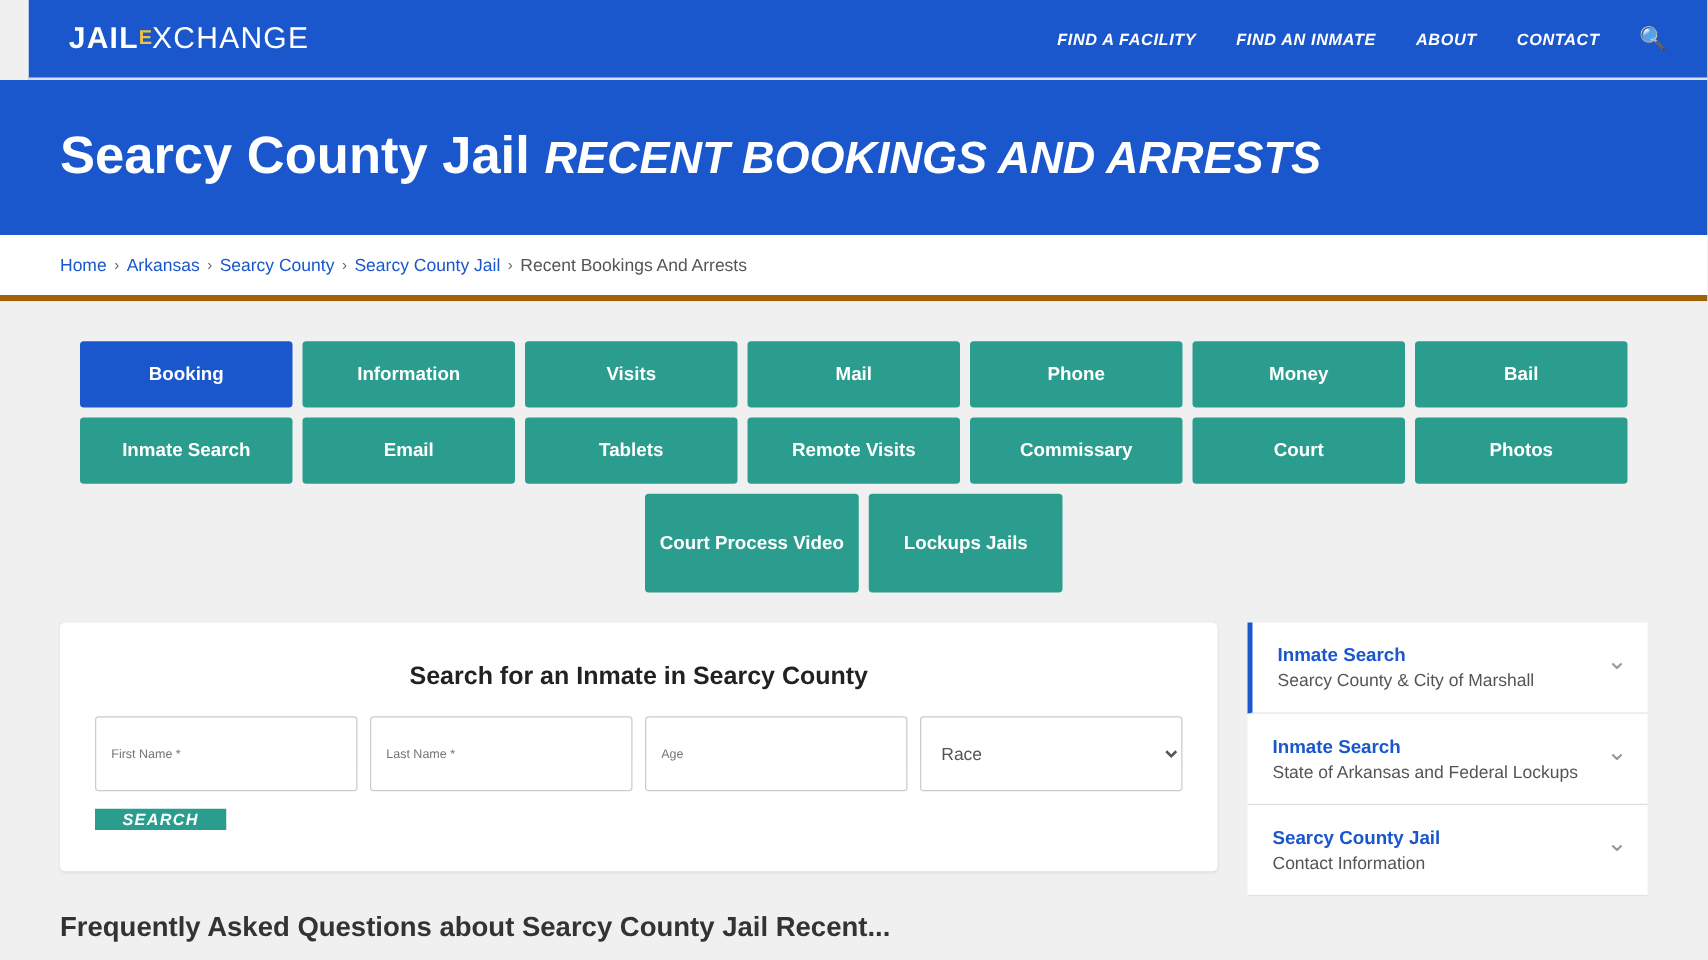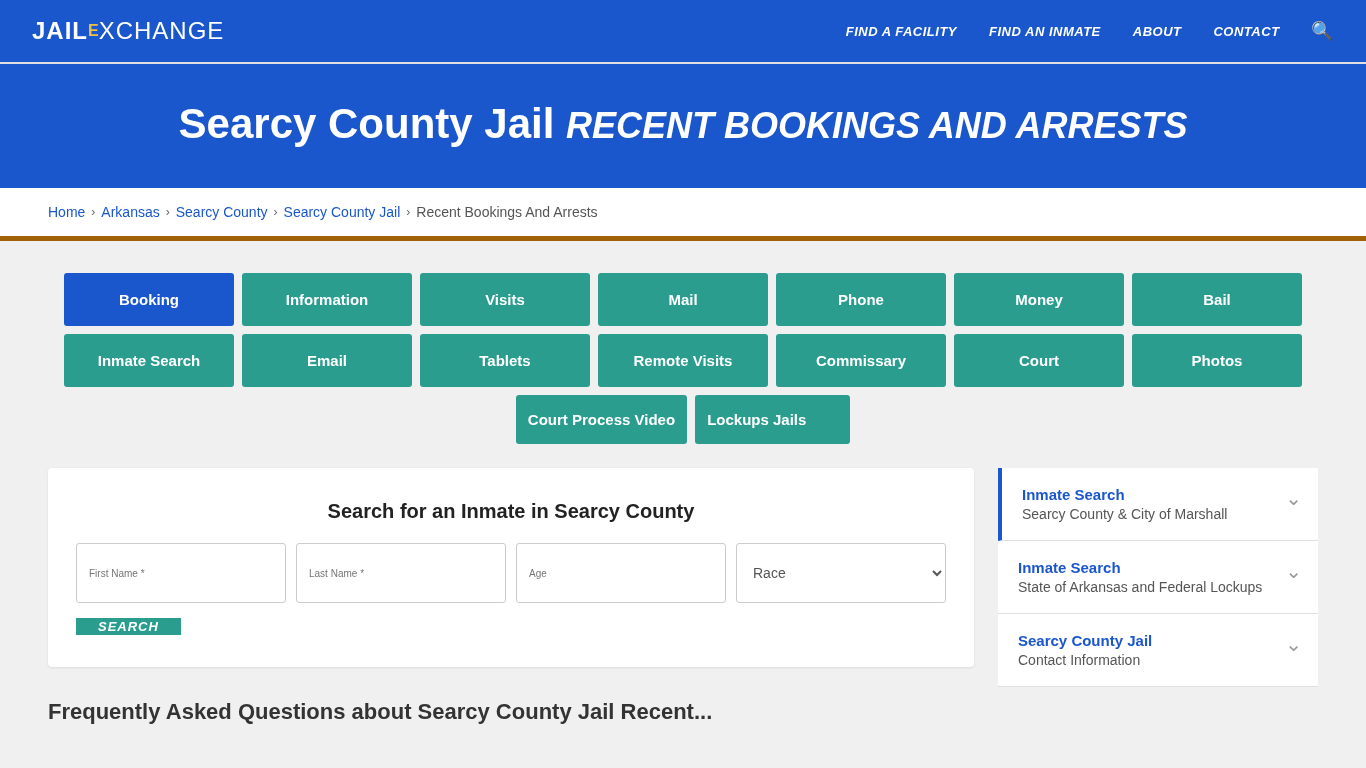--- a/index.html
+++ b/index.html
@@ -7,20 +7,21 @@
 
     
     .navbar {
       background: #1a56cc;
       display: flex;
       align-items: center;
       justify-content: space-between;
       padding: 0 32px;
       height: 64px;
       border-bottom: 2px solid #e0e0e0;
+      margin-left: 23px;
     }
     .navbar-logo {
       display: flex;
       align-items: center;
     }
     .logo-jail {
       color: #fff;
       font-weight: 900;
       font-size: 24px;
       letter-spacing: 1px;
@@ -59,21 +60,20 @@
 
     
     .hero {
       background: #1a56cc;
       padding: 36px 48px 40px 48px;
     }
     .hero-title {
       color: #fff;
       font-size: 42px;
       font-weight: 900;
-      text-align: center;
     }
     .hero-title-italic {
       font-style: italic;
       font-weight: 700;
       font-size: 36px;
       text-transform: uppercase;
       color: #fff;
     }
 
     
@@ -131,29 +131,29 @@
       flex: 1;
       max-width: 170px;
     }
     .btn-tile.active {
       background: #1a56cc;
     }
     .btn-tile.teal {
       background: #2a9d8f;
     }
     .btn-tile-row3 {
-      padding: 16px 12px;
+      padding: 31px 12px;
       font-size: 15px;
       font-weight: 600;
       color: #fff;
       border: none;
       border-radius: 3px;
       cursor: pointer;
       min-width: 155px;
-      text-align: left;
+      text-align: center;
       background: #2a9d8f;
     }
 
     
     .content-area {
       display: flex;
       gap: 24px;
     }
     .main-panel {
       flex: 1;

